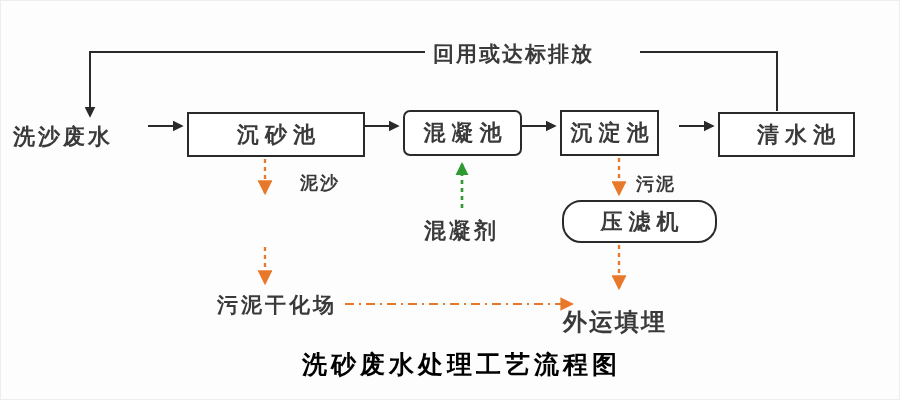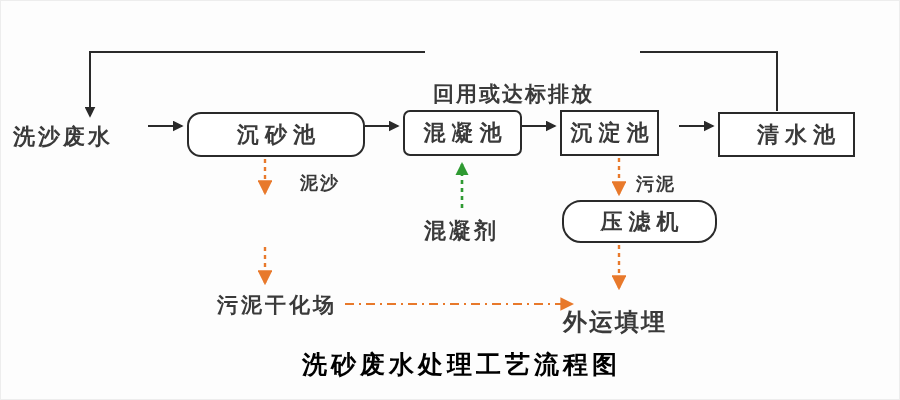--- a/index.html
+++ b/index.html
@@ -23,28 +23,28 @@
     display:flex;align-items:center;justify-content:center;
     background:#ffffff;border:2px solid var(--line-black,#2a2a2a);
     font-weight:bold;font-size:22px;color:var(--text,#3a3a3a);
     letter-spacing:6px;padding-left:6px;white-space:nowrap;
   }
   .lbl{
     position:absolute;font-weight:bold;color:var(--text,#3a3a3a);
     white-space:nowrap;line-height:1.1;
   }
   .lbl-influent{left:13px;top:125px;font-size:22px;letter-spacing:3px;}
-  .lbl-recycle{left:433px;top:42px;font-size:21px;letter-spacing:2px;margin-top:40px;}
+  .lbl-recycle{left:433px;top:42px;font-size:21px;letter-spacing:2px;}
   .lbl-sediment{left:300px;top:174px;font-size:18px;letter-spacing:2px;}
   .lbl-sludge{left:636px;top:175px;font-size:18px;letter-spacing:2px;}
   .lbl-coagulant{left:424px;top:219px;font-size:22px;letter-spacing:3px;}
   .lbl-drying{left:217px;top:293px;font-size:21px;letter-spacing:3px;}
   .lbl-landfill{left:563px;top:309px;font-size:24px;letter-spacing:2px;}
   .lbl-title{left:302px;top:351px;font-size:25px;letter-spacing:4px;color:#000000;}
-  .box-grit{left:187px;top:112px;width:178px;height:45px;border-radius:14px;}
+  .box-grit{left:187px;top:112px;width:178px;height:45px;}
   .box-coag{left:403px;top:110px;width:119px;height:46px;border-radius:7px;}
   .box-sedi{left:560px;top:110px;width:99px;height:46px;}
   .box-clean{left:718px;top:112px;width:137px;height:45px;padding-left:25px;}
   .box-dredge{left:187px;top:199px;width:178px;height:46px;}
   .box-press{left:562px;top:200px;width:155px;height:43px;border-radius:19px;}
 </style>
 </head>
 <body>
 
 <div class="stage">

